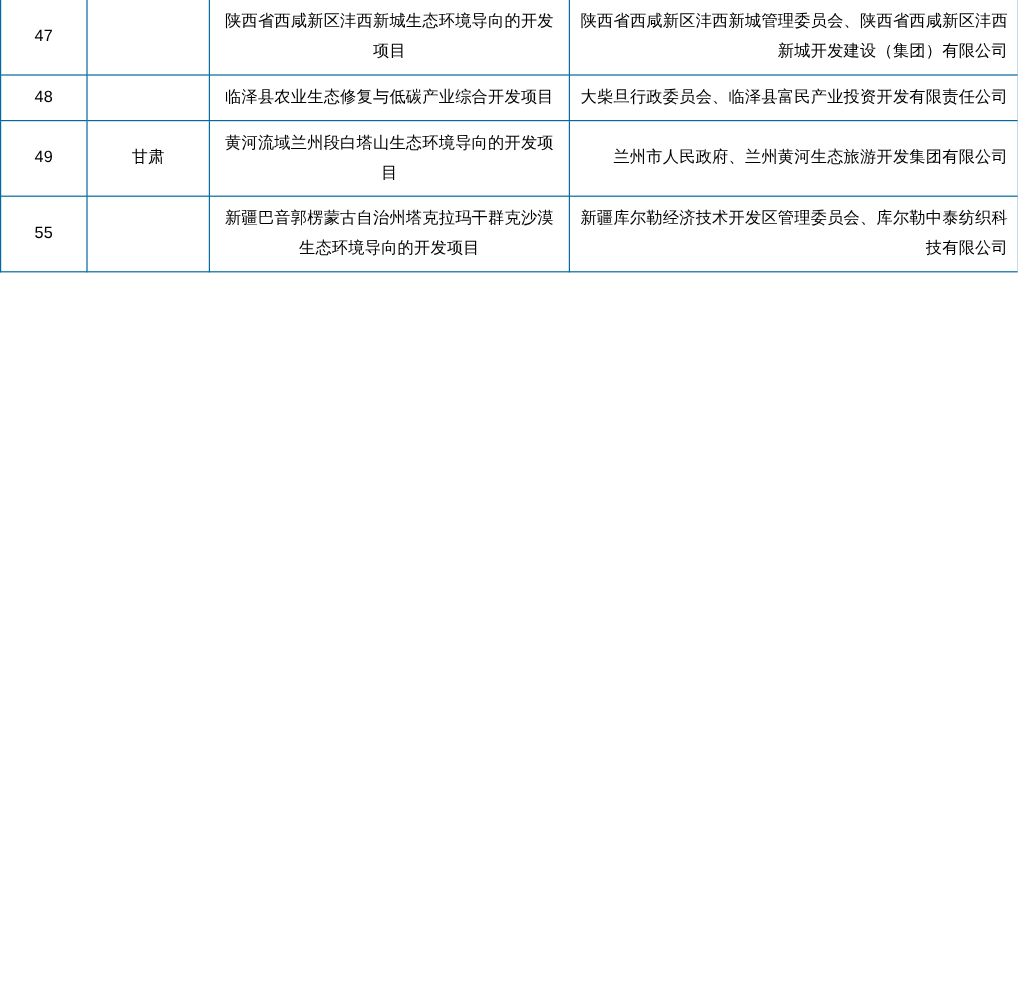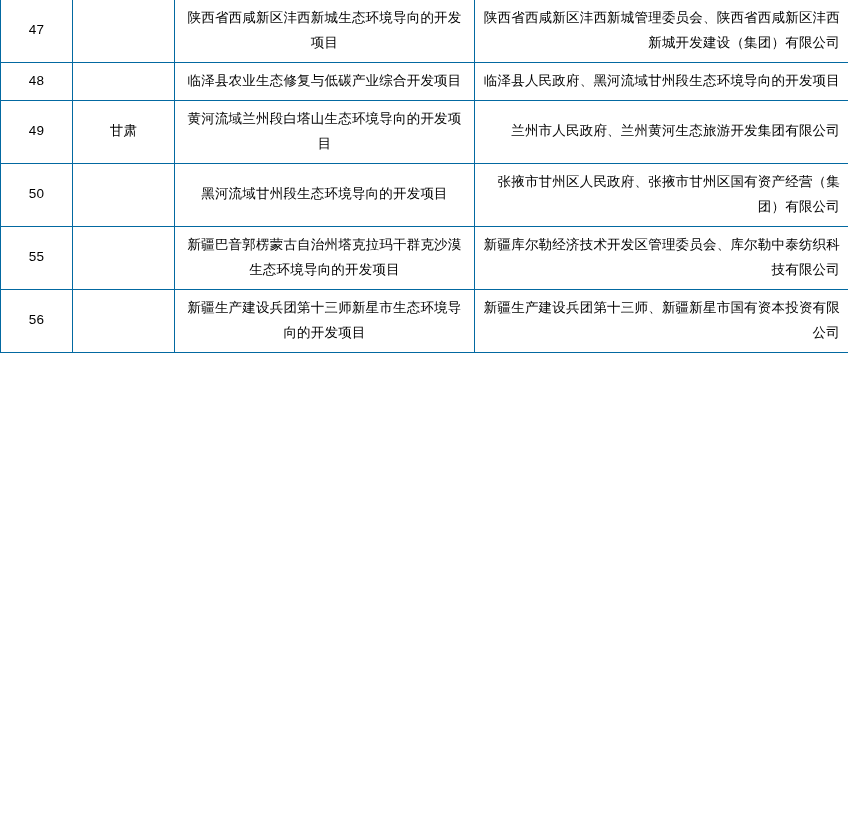--- a/index.html
+++ b/index.html
@@ -90,83 +90,55 @@
         <td class="col-index">
             <span class="cell-text">48</span>
           </td>
         <td class="col-region">
             <span class="cell-text"></span>
           </td>
         <td class="col-project">
             <span class="cell-text">临泽县农业生态修复与低碳产业综合开发项目</span>
           </td>
         <td class="col-entity">
-            <span class="cell-text">临泽县人民政府、黑河流域甘州段生态环境导向的开发项目</span>
+            <span class="cell-text">大柴旦行政委员会、临泽县富民产业投资开发有限责任公司</span>
           </td>
       </tr>
 
       <tr>
         <td class="col-index">
             <span class="cell-text">49</span>
           </td>
         <td class="col-region">
             <span class="cell-text">甘肃</span>
           </td>
         <td class="col-project">
             <span class="cell-text">黄河流域兰州段白塔山生态环境导向的开发项目</span>
           </td>
         <td class="col-entity">
             <span class="cell-text">兰州市人民政府、兰州黄河生态旅游开发集团有限公司</span>
           </td>
       </tr>
 
-      <tr>
-        <td class="col-index">
-            <span class="cell-text">50</span>
-          </td>
-        <td class="col-region">
-            <span class="cell-text"></span>
-          </td>
-        <td class="col-project">
-            <span class="cell-text">黑河流域甘州段生态环境导向的开发项目</span>
-          </td>
-        <td class="col-entity">
-            <span class="cell-text">张掖市甘州区人民政府、张掖市甘州区国有资产经营（集团）有限公司</span>
-          </td>
-      </tr>
 
 
 
 
 
       <tr>
         <td class="col-index">
             <span class="cell-text">55</span>
           </td>
         <td class="col-region">
             <span class="cell-text"></span>
           </td>
         <td class="col-project">
             <span class="cell-text">新疆巴音郭楞蒙古自治州塔克拉玛干群克沙漠生态环境导向的开发项目</span>
           </td>
         <td class="col-entity">
             <span class="cell-text">新疆库尔勒经济技术开发区管理委员会、库尔勒中泰纺织科技有限公司</span>
           </td>
       </tr>
 
-      <tr>
-        <td class="col-index">
-            <span class="cell-text">56</span>
-          </td>
-        <td class="col-region">
-            <span class="cell-text"></span>
-          </td>
-        <td class="col-project">
-            <span class="cell-text">新疆生产建设兵团第十三师新星市生态环境导向的开发项目</span>
-          </td>
-        <td class="col-entity">
-            <span class="cell-text">新疆生产建设兵团第十三师、新疆新星市国有资本投资有限公司</span>
-          </td>
-      </tr>
 
     </tbody>
   </table>
 </div>
 
 </body></html>

